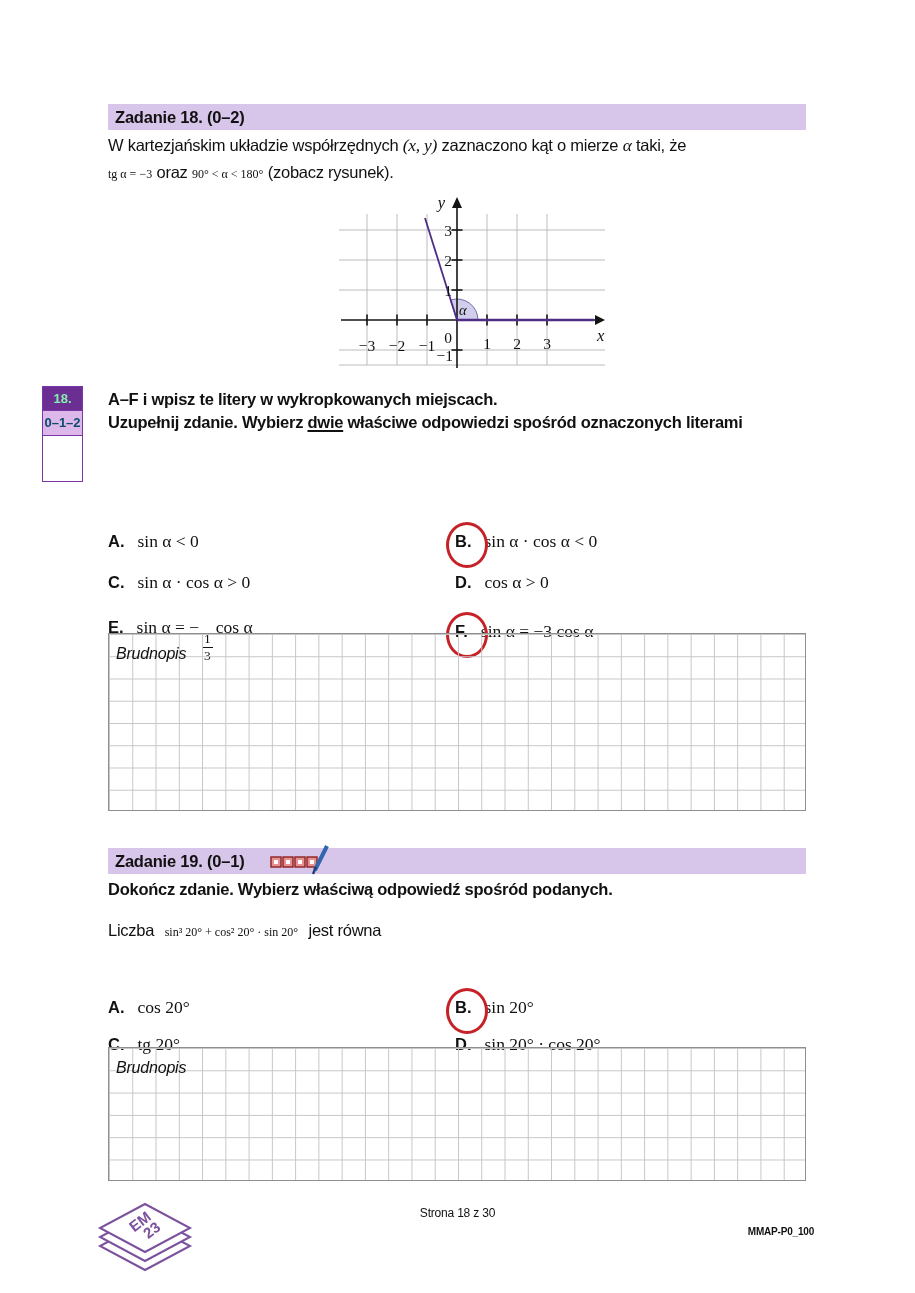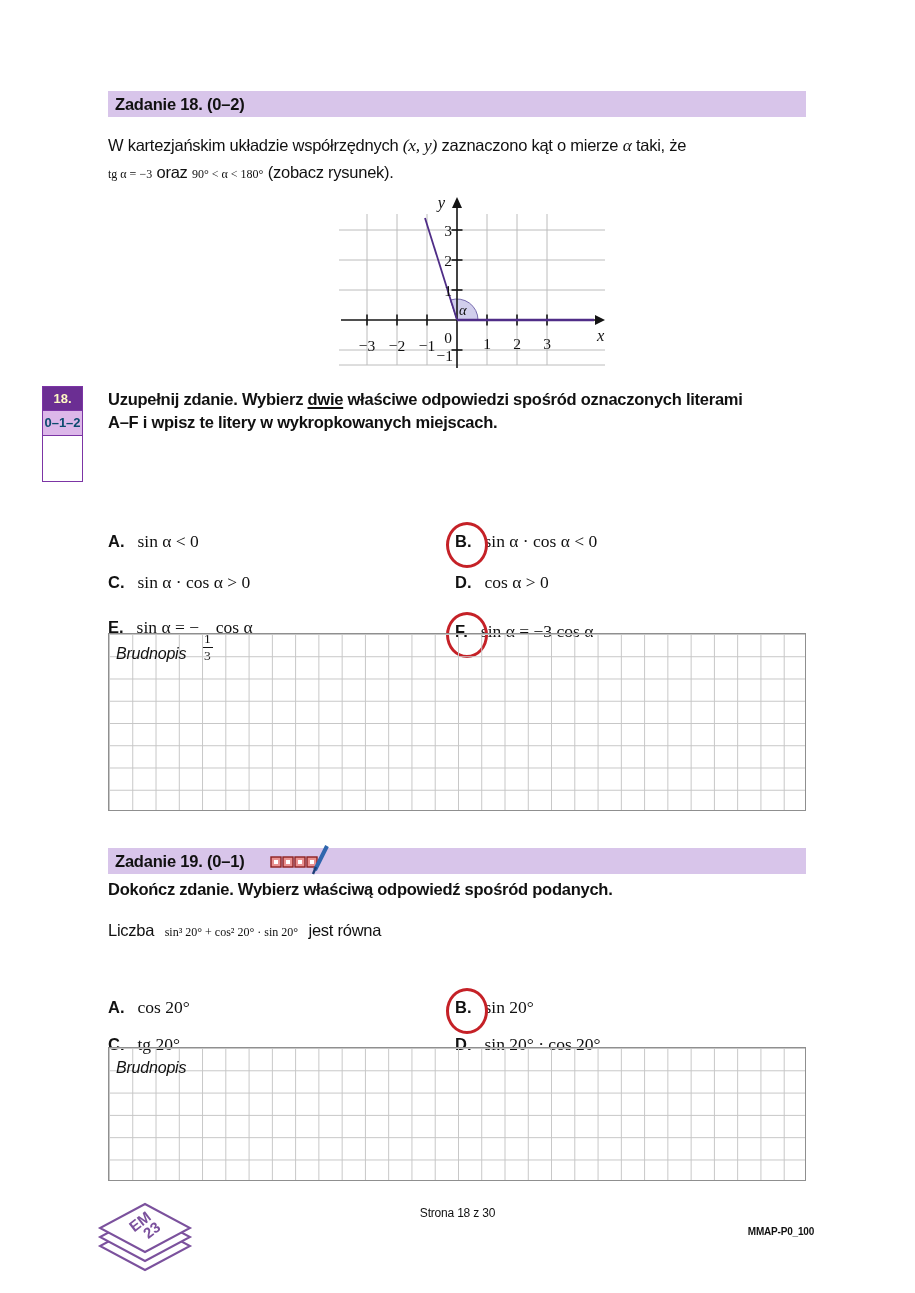--- a/index.html
+++ b/index.html
@@ -19,33 +19,33 @@
   .opt-formula{margin-left:13px;font-family:"Liberation Serif","DejaVu Serif",serif;font-size:17.5px;margin-top:33px;}
   .frac{display:inline-flex;flex-direction:column;align-items:center;font-size:13.5px;line-height:1.2;
         vertical-align:-10px;margin:0 3px;}
   .frac .den{border-top:1.3px solid #111;padding:0 2px;}
   .scratch{position:absolute;left:108px;width:698px;border:1px solid #8f8f8f;box-sizing:border-box;
         background-image:linear-gradient(to right,#c6c6c6 1px,transparent 1px),
                          linear-gradient(to bottom,#c6c6c6 1px,transparent 1px);
         background-size:23.27px 22.25px;}
   .scratch-label{font-style:italic;font-size:16px;padding:11px 0 0 7px;letter-spacing:-0.2px;}
   .badge{position:absolute;left:42px;top:386px;width:39px;border:1.5px solid #7c35a5;box-sizing:content-box;}
-  .badge-num{height:23px;background:#6b2e93;color:#fef9c3;font-weight:bold;font-size:13px;line-height:23px;text-align:center;}
+  .badge-num{height:23px;background:#6b2e93;color:#86efac;font-weight:bold;font-size:13px;line-height:23px;text-align:center;}
   .badge-pts{height:24px;background:#dcb7e9;color:#0c4a6e;font-weight:bold;font-size:13px;line-height:24px;
        text-align:center;border-top:1.5px solid #7c35a5;border-bottom:1.5px solid #7c35a5;}
   .badge-blank{height:45px;background:#fff;}
   .footer-page{position:absolute;left:0;top:1206px;width:100%;text-align:center;font-size:12px;letter-spacing:-0.2px;}
   .footer-code{position:absolute;top:1226px;right:101px;font-weight:bold;font-size:10px;letter-spacing:-0.2px;}
 </style>
 </head>
 <body>
 
 <div id="page">
 
-  <div class="bar" style="top:91px;">
+  <div class="bar" style="top:104px;">
     <span>Zadanie 18. (0–2)</span>
   </div>
 
   <div class="bodytext" style="position:absolute;left:108px;top:132px;width:706px;">
     <div>
       <span>W kartezjańskim układzie współrzędnych</span>
       <span class="mi">(x, y)</span>
       <span>zaznaczono kąt o mierze</span>
       <span class="mi">α</span>
       <span>taki, że</span>
@@ -114,26 +114,26 @@
     </g>
   </svg>
 
   <div class="badge">
     <div class="badge-num">18.</div>
     <div class="badge-pts">0–1–2</div>
     <div class="badge-blank"></div>
   </div>
 
   <div class="boldtext" style="position:absolute;left:108px;top:388px;width:706px;">
+    <div>A–F i wpisz te litery w wykropkowanych miejscach.</div>
     <div>
       <span>Uzupełnij zdanie. Wybierz</span>
       <span class="underl">dwie</span>
       <span>właściwe odpowiedzi spośród oznaczonych literami</span>
     </div>
-    <div>A–F i wpisz te litery w wykropkowanych miejscach.</div>
   </div>
 
 
   <div class="opt" style="left:108px;top:498px;">
     <span class="opt-letter">A.</span>
     <span class="opt-formula">sin α &lt; 0</span>
   </div>
   <div class="opt" style="left:455px;top:498px;">
     <span class="opt-letter circled">B.</span>
     <span class="opt-formula">sin α · cos α &lt; 0</span>

